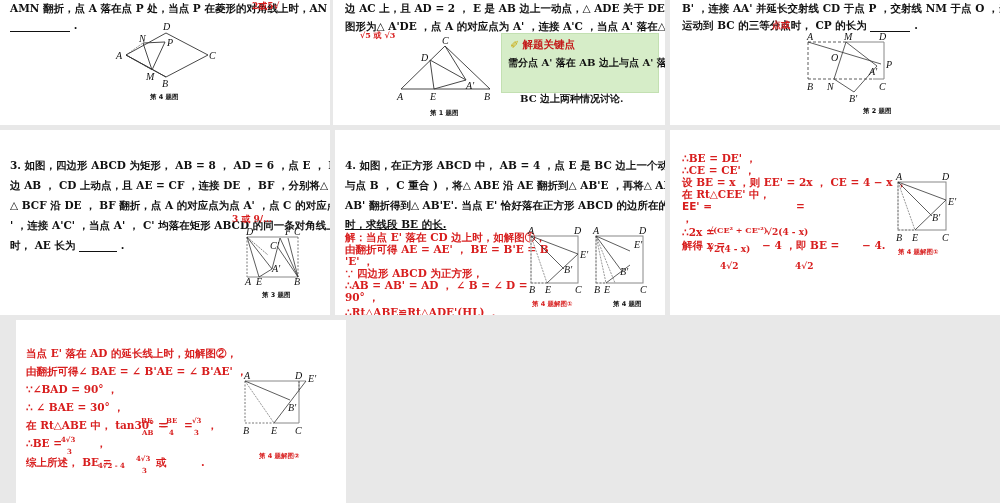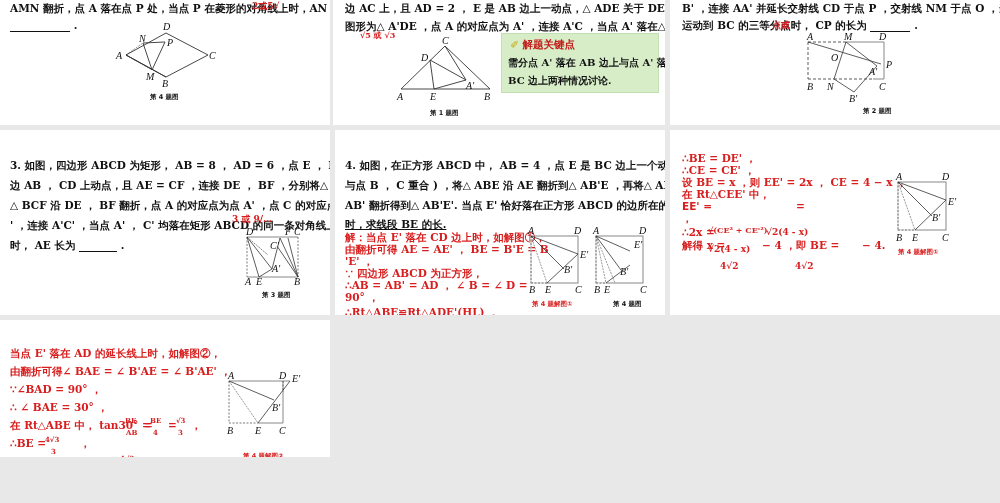--- a/index.html
+++ b/index.html
@@ -63,21 +63,21 @@
     <text x="88" y="61">D</text>
     <text x="133" y="89">A′</text>
     <text x="64" y="100">A</text>
     <text x="97" y="100">E</text>
     <text x="151" y="100">B</text>
   </svg>
   <div class="cap" style="left:97px;top:109px;">第 1 题图</div>
   <div class="tip" style="left:168px;top:33px;width:156px;height:58px;">
     <div class="h"><span style="color:#c9a600;">✐</span> <span>解题关键点</span></div>
     <div class="b" style="top:22px;">需分点 A' 落在 AB 边上与点 A' 落在</div>
-    <div class="b" style="top:40px;">BC 边上两种情况讨论.</div>
+    <div class="b" style="top:58px;margin-left:12px;">BC 边上两种情况讨论.</div>
   </div>
 </div>
 
 <div class="panel" style="left:670px;top:0;width:330px;height:125px;">
   <div class="t" style="left:12px;top:2px;">B' ，连接 AA' 并延长交射线 CD 于点 P ，交射线 NM 于点 O ，当 N 恰好</div>
   <div class="t" style="left:12px;top:19px;">
     <span>运动到 BC 的三等分点时， CP 的长为</span>
     <span class="blank" style="width:40px;height:10px;"></span>
     <span>.</span>
   </div>
@@ -227,21 +227,21 @@
     <text x="272" y="50" font-size="8">D</text>
     <text x="278" y="75" font-size="8">E′</text>
     <text x="262" y="91" font-size="8">B′</text>
     <text x="226" y="111" font-size="8">B</text>
     <text x="242" y="111" font-size="8">E</text>
     <text x="272" y="111" font-size="8">C</text>
   </svg>
   <div class="cap r" style="left:228px;top:118px;">第 4 题解图①</div>
 </div>
 
-<div class="panel" style="left:0;top:320px;width:330px;height:137px;">
+<div class="panel" style="left:16px;top:320px;width:330px;height:183px;">
   <div class="t r" style="left:10px;top:27px;">当点 E' 落在 AD 的延长线上时，如解图②，</div>
   <div class="t r" style="left:10px;top:45px;">由翻折可得∠ BAE = ∠ B'AE = ∠ B'AE' ，</div>
   <div class="t r" style="left:10px;top:63px;">∵∠BAD = 90° ，</div>
   <div class="t r" style="left:10px;top:81px;">∴ ∠ BAE = 30° ，</div>
   <div class="t r" style="left:10px;top:99px;">在 Rt△ABE 中， tan30° =</div>
   <div class="t r" style="left:125px;top:94px;font-size:7px;">BE</div>
   <div class="t r" style="left:126px;top:106px;font-size:7px;">AB</div>
   <div class="t r" style="left:144px;top:99px;">=</div>
   <div class="t r" style="left:150px;top:94px;font-size:7px;">BE</div>
   <div class="t r" style="left:153px;top:106px;font-size:7px;">4</div>

